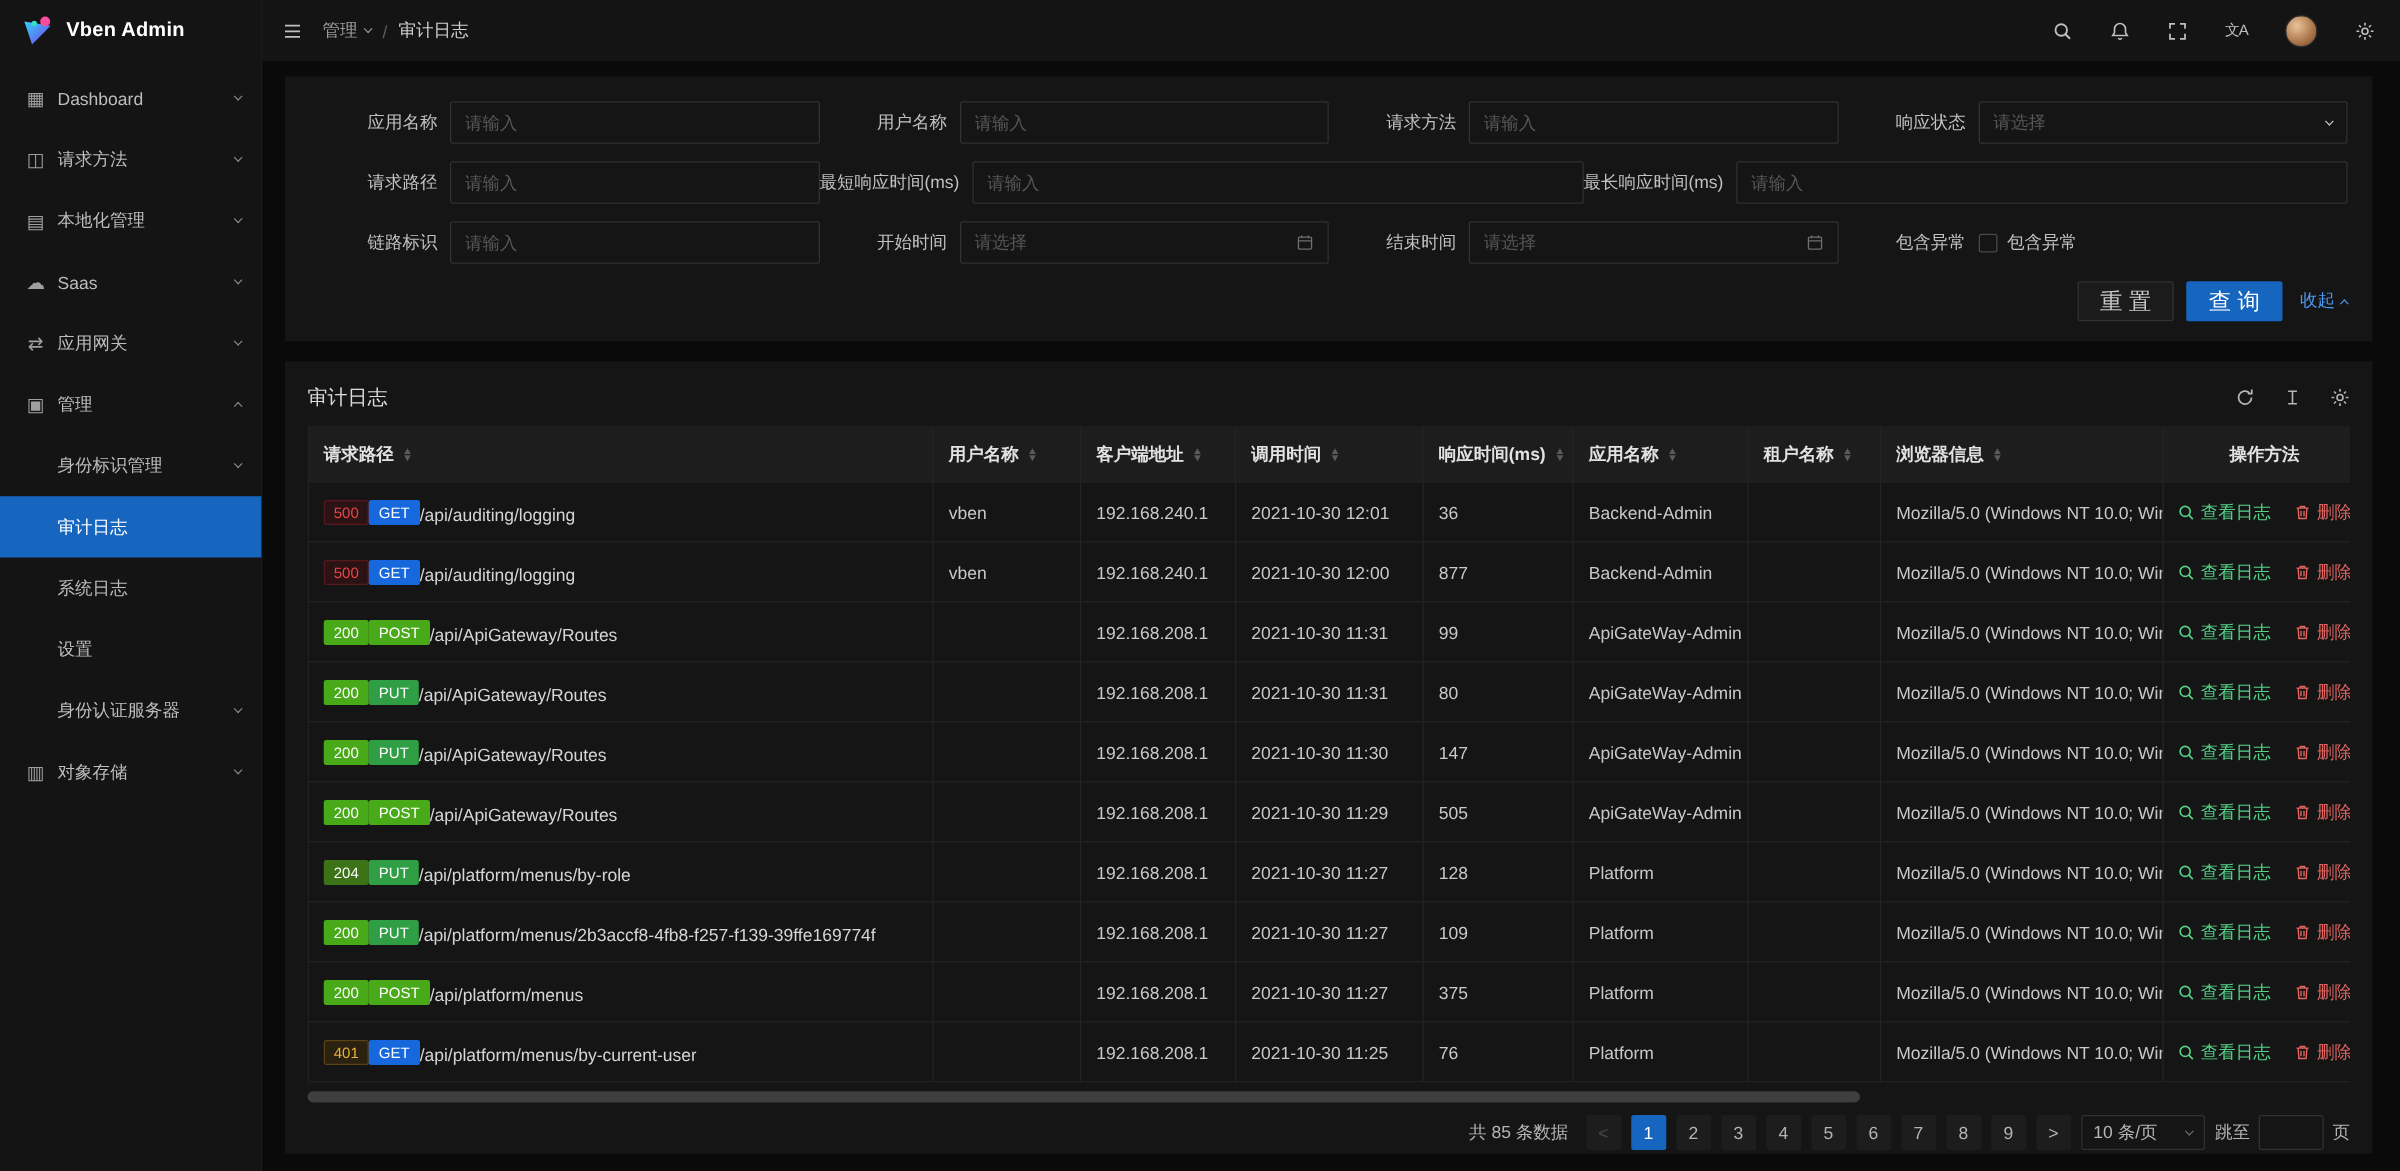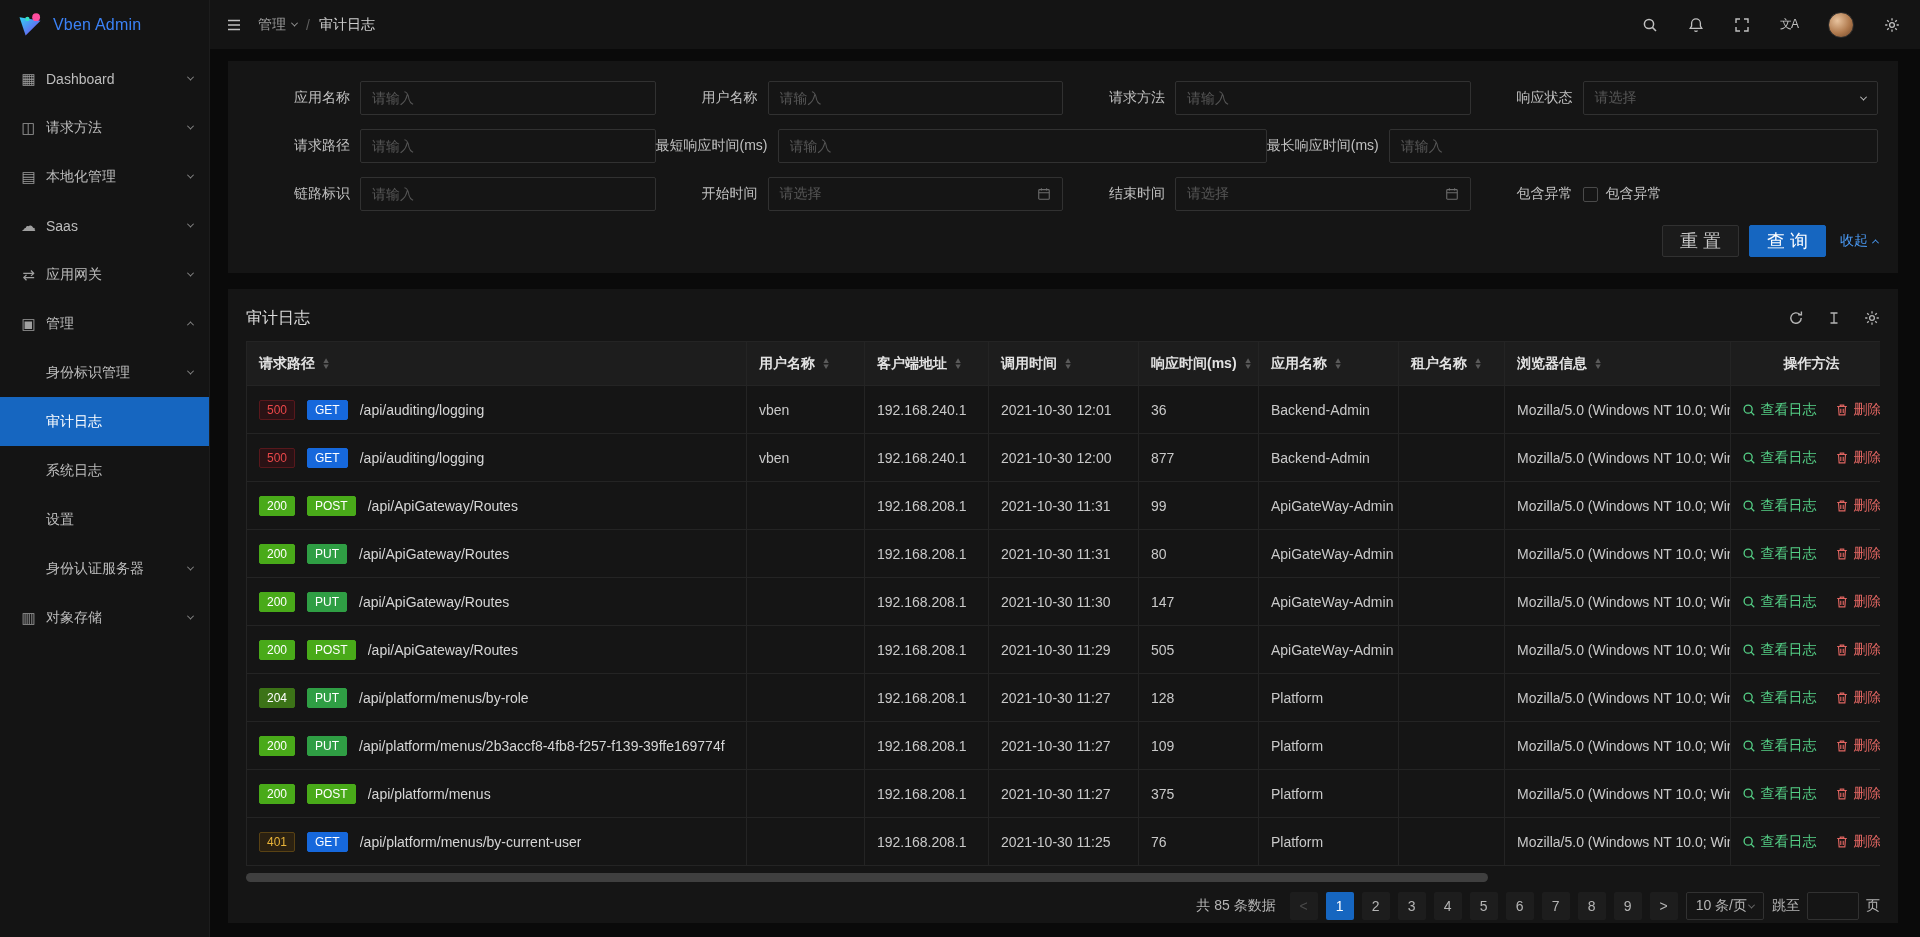--- a/index.html
+++ b/index.html
@@ -4,21 +4,21 @@
 <style>
   *{box-sizing:border-box;margin:0;padding:0}
   html,body{width:1920px;height:937px}
   body{background:#0a0a0a;font-family:"Liberation Sans","DejaVu Sans",sans-serif;font-size:14px;color:#c9c9c9;overflow:hidden}
   .app{display:flex;width:1920px;height:937px}
 
   
   .sidebar{width:210px;min-width:210px;background:#141414;border-right:1px solid #1d1d1d;display:flex;flex-direction:column}
   .logo-row{height:50px;display:flex;align-items:center;gap:9px;padding-left:16px;cursor:pointer}
   .logo-icon svg{display:block}
-  .logo-title{color:#3b82f6;font-weight:normal;font-size:16px;letter-spacing:.2px}
+  .logo-title{color:#ffffff;font-weight:bold;font-size:16px;letter-spacing:.2px}
   .menu{margin-top:4px}
   .menu-item{height:49px;display:flex;align-items:center;padding:0 16px 0 20px;color:#bdbdbd;cursor:pointer;font-size:14px}
   .menu-item .mi-icon{width:17px;margin-right:9px;font-size:15px;color:#9f9f9f;text-align:center}
   .menu-item .mi-label{flex:1;white-space:nowrap;overflow:hidden}
   .menu-item.sub{padding-left:46px}
   .menu-item.active{background:var(--primary,#1666c0);color:#fff}
   .menu-item .chev{margin-left:auto;color:#8a8a8a}
 
   
   .chev{width:7px;height:7px;border-right:1.5px solid currentColor;border-bottom:1.5px solid currentColor;display:inline-block;transform:rotate(45deg) translate(-1px,-1px)}
@@ -71,39 +71,39 @@
   .panel-tools .icn{cursor:pointer}
   .tbl-wrap{flex:0 0 auto;overflow:hidden}
   table{width:100%;border-collapse:collapse;table-layout:fixed;font-size:14px}
   th,td{border:1px solid #242424;white-space:nowrap;overflow:hidden}
   th{background:#1d1d1d;color:#e2e2e2;font-weight:bold;height:44px;padding:0 12px;text-align:left;cursor:pointer}
   .th-inner{display:flex;align-items:center}
   .th-inner.center{justify-content:center}
   .sorter{display:inline-flex;flex-direction:column;margin-left:7px}
   .sorter i{font-style:normal;font-size:8px;line-height:6px;color:#5a5a5a;transform:scaleX(1.15)}
   td{height:48px;padding:0 12px;color:#c9c9c9;background:#151515}
-  .cellflex{display:flex;align-items:center;gap:12px;min-width:0}
+  .cellflex{display:flex;align-items:flex-end;gap:0;min-width:0}
   .tag{display:inline-block;font-size:12px;line-height:18px;padding:0 7px;border-radius:2px;border:1px solid transparent;flex:0 0 auto}
   .path-text{color:#d6d6d6;overflow:hidden;text-overflow:clip}
   .td-actions .actions{display:flex;align-items:center;justify-content:center;gap:18px}
   .act{display:inline-flex;align-items:center;gap:5px;cursor:pointer;font-size:14px}
   .act .icn{width:14px;height:14px}
   .act.view{color:var(--success,#55d187)}
   .act.del{color:var(--danger,#e06561)}
 
   
   .hscroll{height:9px;margin:7px 0 2px;position:relative;flex:0 0 auto}
   .hscroll .thumb{position:absolute;left:0;top:0;height:9px;width:76%;background:#3f3f3f;border-radius:5px;cursor:pointer}
   .pager{margin-top:auto;display:flex;align-items:center;justify-content:flex-end;gap:8px;padding:8px 0 2px;color:#b5b5b5;font-size:14px;flex:0 0 auto}
   .pg-total{margin-right:6px}
   .pages{display:flex;align-items:center;gap:8px}
   .page-btn{min-width:28px;height:28px;padding:0 4px;border-radius:2px;background:#1d1d1d;display:inline-flex;align-items:center;justify-content:center;color:#b5b5b5;cursor:pointer}
   .page-btn.active{background:var(--primary,#1666c0);color:#fff}
   .page-btn.disabled{color:#4a4a4a;cursor:default}
-  .size-select{height:28px;border:1px solid #313131;border-radius:2px;display:inline-flex;align-items:center;gap:2px;padding:0 9px;cursor:pointer}
+  .size-select{height:28px;border:1px solid #313131;border-radius:2px;display:inline-flex;align-items:center;gap:23px;padding:0 9px;cursor:pointer}
   .jump{display:inline-flex;align-items:center;gap:7px}
   .jump-input{width:52px;height:28px;border:1px solid #313131;background:#151515;border-radius:2px;color:#c9c9c9;padding:0 6px;font-family:inherit}
 </style>
 </head>
 <body>
 
 <div class="app">
 
   <aside class="sidebar">
     <div class="logo-row">

